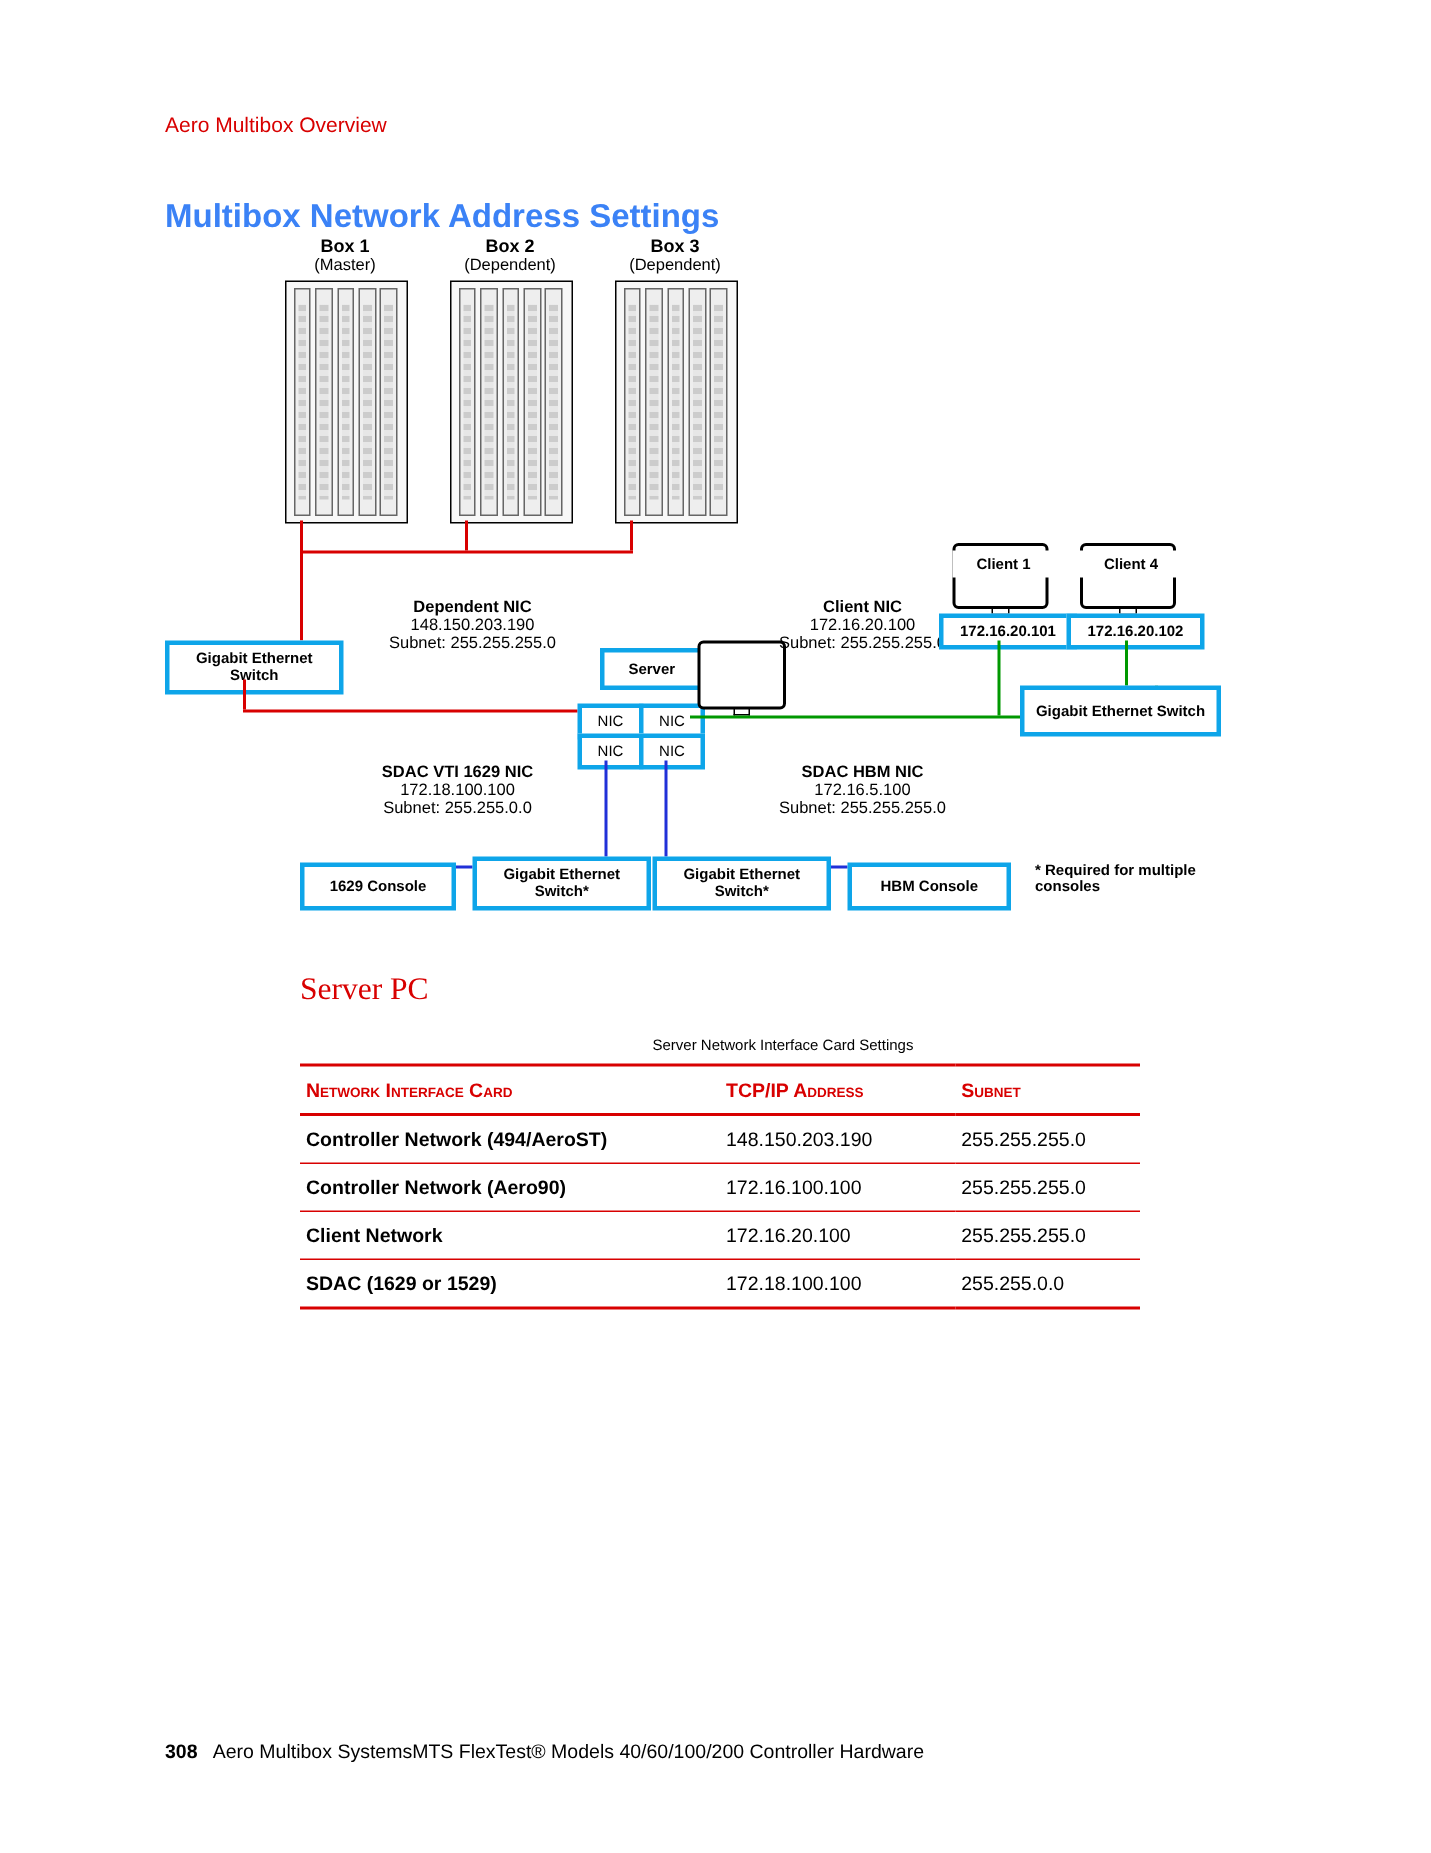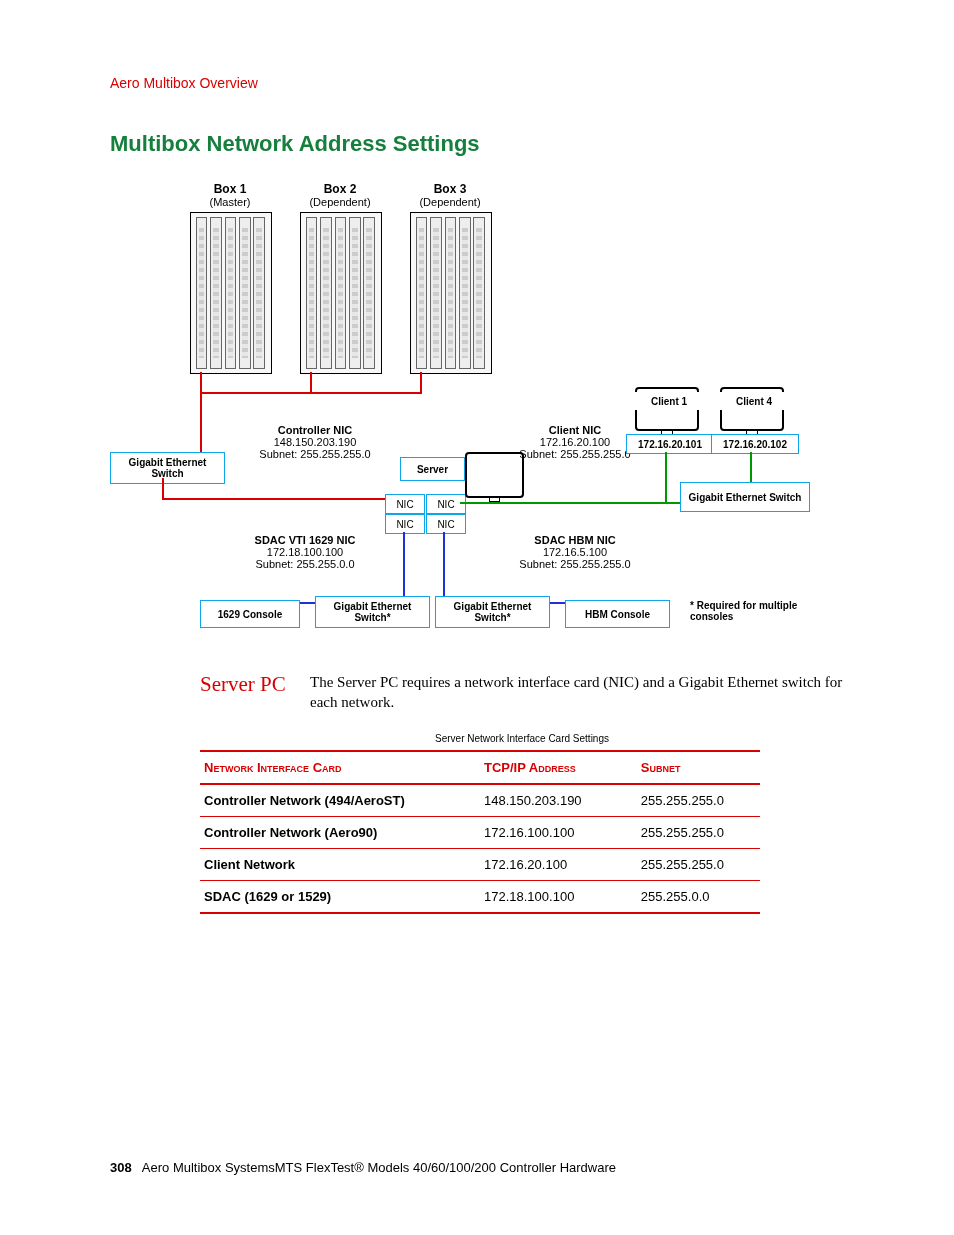--- a/index.html
+++ b/index.html
@@ -14,44 +14,43 @@
     position: relative;
     box-sizing: border-box;
     padding: 75px 110px 60px 110px;
   }
   .section-header {
     color: #d80000;
     font-size: 14px;
     margin-bottom: 40px;
   }
   .main-title {
-    color: #15803d;
+    color: #3b82f6;
     font-weight: bold;
     font-size: 22px;
     font-family: Arial, Helvetica, sans-serif;
-    margin-bottom: 25px;
   }
   
   .diagram {
     position: relative;
     width: 734px;
     height: 470px;
     margin: 0 auto 20px auto;
     font-size: 11px;
   }
   .box-label { position:absolute; text-align:center; width:90px; }
   .box-label b { display:block; font-size:12px; }
   .chassis { position:absolute; border:1px solid #000; background:#f8f8f8; }
   .chassis .slot { position:absolute; top:4px; bottom:4px; border:1px solid #666; width:12%; background:#eee; }
   .chassis .slot::before { content:""; position:absolute; left:20%; right:20%; top:10px; bottom:10px; background:repeating-linear-gradient(#ccc,#ccc 4px,#e7e7e7 4px,#e7e7e7 8px); }
   .wire { position:absolute; }
   .wire.red { background:#d80000; }
   .wire.green { background:#009800; }
   .wire.blue { background:#2030d8; }
-  .small-box { position:absolute; border:1px solid #0ea5e9; background:#fff; text-align:center; font-weight:bold; font-size:10px; display:flex; align-items:center; justify-content:center; padding:2px 4px; }
+  .small-box { position:absolute; border:3px solid #0ea5e9; background:#fff; text-align:center; font-weight:bold; font-size:10px; display:flex; align-items:center; justify-content:center; padding:2px 4px; }
   .small-box.nobold { font-weight:normal; }
   .nic-label { position:absolute; text-align:center; width:170px; font-size:11px; }
   .nic-label b { display:block; }
   .screen { position:absolute; border:2px solid #000; border-radius:4px; background:#fff; }
   .screen::after { content:""; position:absolute; left:40%; right:40%; bottom:-6px; height:4px; border:1px solid #000; border-top:none;}
   .footnote { position:absolute; font-size:10px; font-weight:bold; text-align:left; width:120px; }
 
   
   .body-block { display:flex; margin: 0 0 20px 90px; }
   .side-label { width:110px; flex:none; color:#d80000; font-size:21px; font-family: "Times New Roman", serif; }
@@ -121,21 +120,21 @@
     <div class="wire red" style="left:310px; top:190px; width:2px; height:20px;"></div>
     <div class="wire red" style="left:90px; top:210px; width:222px; height:2px;"></div>
 
     <div class="small-box" style="left:0px; top:270px; width:105px; height:26px; line-height:1.1;">Gigabit Ethernet Switch</div>
 
     <div class="wire red" style="left:52px; top:296px; width:2px; height:20px;"></div>
     <div class="wire red" style="left:52px; top:316px; width:228px; height:2px;"></div>
     <div class="wire red" style="left:278px; top:316px; width:2px; height:14px;"></div>
 
     <div class="nic-label" style="left:120px; top:242px;">
-      <b>Controller NIC</b>
+      <b>Dependent NIC</b>
       <span>148.150.203.190</span><br>
       <span>Subnet: 255.255.255.0</span>
     </div>
 
     <div class="small-box" style="left:290px; top:275px; width:55px; height:18px;">Server</div>
 
     <div class="small-box nobold" style="left:275px; top:312px; width:30px; height:14px;">NIC</div>
     <div class="small-box nobold" style="left:316px; top:312px; width:30px; height:14px;">NIC</div>
     <div class="small-box nobold" style="left:275px; top:332px; width:30px; height:14px;">NIC</div>
     <div class="small-box nobold" style="left:316px; top:332px; width:30px; height:14px;">NIC</div>
@@ -182,21 +181,20 @@
     <div class="small-box" style="left:90px; top:418px; width:90px; height:22px;">1629 Console</div>
     <div class="small-box" style="left:205px; top:414px; width:105px; height:26px; line-height:1.1;">Gigabit Ethernet Switch*</div>
     <div class="small-box" style="left:325px; top:414px; width:105px; height:26px; line-height:1.1;">Gigabit Ethernet Switch*</div>
     <div class="small-box" style="left:455px; top:418px; width:95px; height:22px;">HBM Console</div>
 
     <div class="footnote" style="left:580px; top:418px;">* Required for multiple consoles</div>
   </div>
 
   <div class="body-block">
     <div class="side-label">Server PC</div>
-    <div class="body-text">The Server PC requires a network interface card (NIC) and a Gigabit Ethernet switch for each network.</div>
   </div>
 
   <div class="table-wrap">
     <div class="table-title">Server Network Interface Card Settings</div>
     <table class="nic">
       <thead>
         <tr>
           <th style="width:50%">Network Interface Card</th>
           <th style="width:28%">TCP/IP Address</th>
           <th style="width:22%">Subnet</th>

